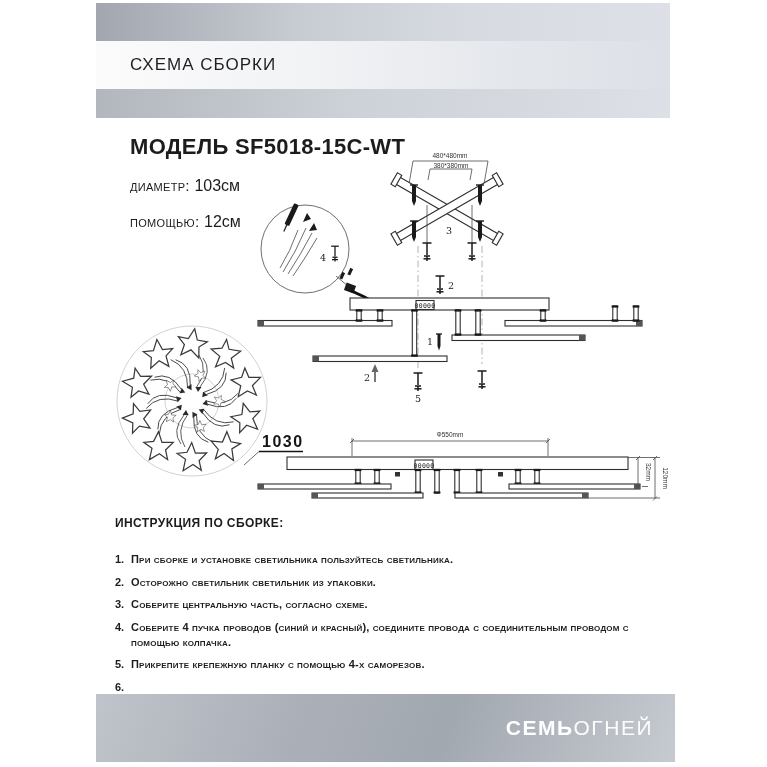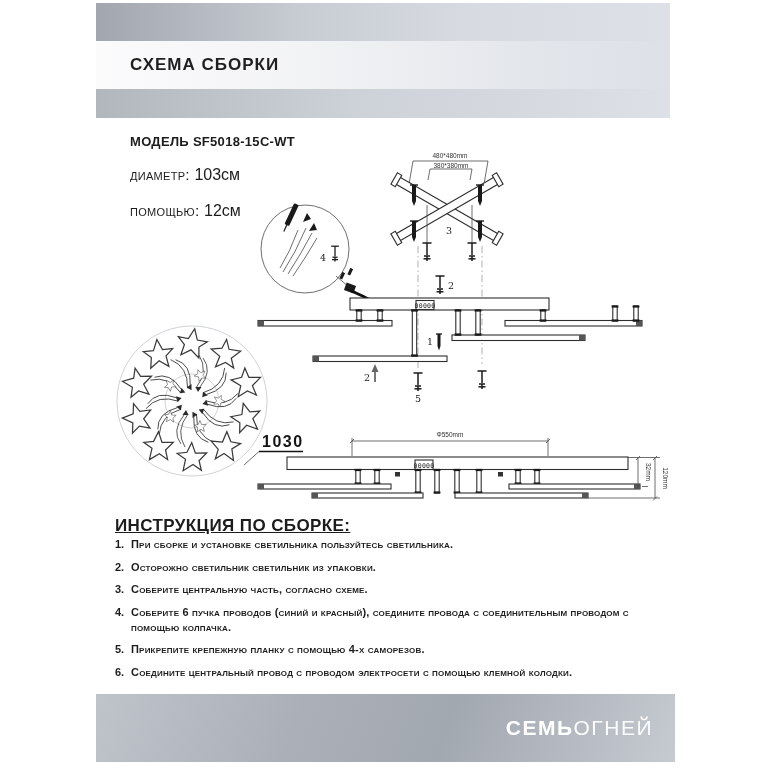--- a/index.html
+++ b/index.html
@@ -4,30 +4,30 @@
 <style>
   html,body{margin:0;padding:0;background:#fff;}
   #sheet{position:relative;width:767px;height:767px;background:#fff;overflow:hidden;
          font-family:"Liberation Sans",sans-serif;color:#1c1c1c;}
   
   .hdr{position:absolute;left:96px;top:3px;width:574px;}
   .hdr-band1{height:38px;background:linear-gradient(to right,#a2a7af,#c7ccd3 35%,#d7dbe1 65%,#dde0e6);}
   .hdr-band2{height:48px;background:linear-gradient(to right,#fbfbfc,#f1f2f4 40%,#e3e6eb 75%,#dde0e6);
              display:flex;align-items:center;}
   .hdr-band3{height:29px;background:linear-gradient(to right,#b2b7be,#cdd1d8 45%,#dde0e6);}
-  .hdr-title{margin-left:34px;font-size:17px;font-weight:700;letter-spacing:1px;color:#1f1f1f;}
+  .hdr-title{margin-left:34px;font-size:17px;font-weight:400;letter-spacing:1px;color:#1f1f1f;}
   
   .model{position:absolute;left:130px;top:134px;}
-  .model-name{font-size:13px;font-weight:700;letter-spacing:.3px;margin-bottom:7px;}
+  .model-name{font-size:22px;font-weight:700;letter-spacing:.3px;margin-bottom:7px;}
   .spec-line{font-size:16px;margin-top:16px;line-height:20px;}
   .spec-label{font-variant:small-caps;font-size:15.5px;letter-spacing:.3px;}
   .spec-value{font-size:16px;}
   
   .instr{position:absolute;left:115px;top:516px;width:560px;}
-  .instr-heading{font-size:17px;font-weight:700;letter-spacing:.4px;margin-bottom:1px;text-decoration:underline;}
+  .instr-heading{font-size:12px;font-weight:700;letter-spacing:.4px;margin-bottom:22px;}
   .instr-items{width:548px;}
   .item{display:flex;margin-bottom:7.5px;line-height:15px;}
   .item-num{font-size:11px;font-weight:700;font-variant:small-caps;flex:0 0 16px;}
   .item-text{font-size:11px;font-weight:700;font-variant:small-caps;letter-spacing:.2px;}
   
   .footer{position:absolute;left:96px;top:694px;width:579px;height:68px;
           background:linear-gradient(110deg,#bfc3ca 0%,#abb0b8 35%,#a2a8b0 60%,#c6cad1 100%);
           display:flex;align-items:center;justify-content:flex-end;padding:0;box-sizing:border-box;}
   .brand{margin-right:22px;color:#fff;font-size:21px;letter-spacing:1.5px;}
   .brand-bold{font-weight:700;}
@@ -383,29 +383,28 @@
       <div class="item">
         <span class="item-num">2.</span>
         <span class="item-text">Осторожно светильник светильник из упаковки.</span>
       </div>
       <div class="item">
         <span class="item-num">3.</span>
         <span class="item-text">Соберите центральную часть, согласно схеме.</span>
       </div>
       <div class="item">
         <span class="item-num">4.</span>
-        <span class="item-text">Соберите 6 пучка проводов (синий и красный), соедините провода с соединительным проводом с помощью колпачка.</span>
+        <span class="item-text">Соберите 4 пучка проводов (синий и красный), соедините провода с соединительным проводом с помощью колпачка.</span>
       </div>
       <div class="item">
         <span class="item-num">5.</span>
         <span class="item-text">Прикрепите крепежную планку с помощью 4-х саморезов.</span>
       </div>
       <div class="item">
         <span class="item-num">6.</span>
-        <span class="item-text">Соедините центральный провод с проводом электросети с помощью клемной колодки.</span>
       </div>
     </div>
   </div>
 
   <div class="footer">
     <div class="brand">
       <span class="brand-bold">СЕМЬ</span><span class="brand-reg">ОГНЕЙ</span>
     </div>
   </div>
 

